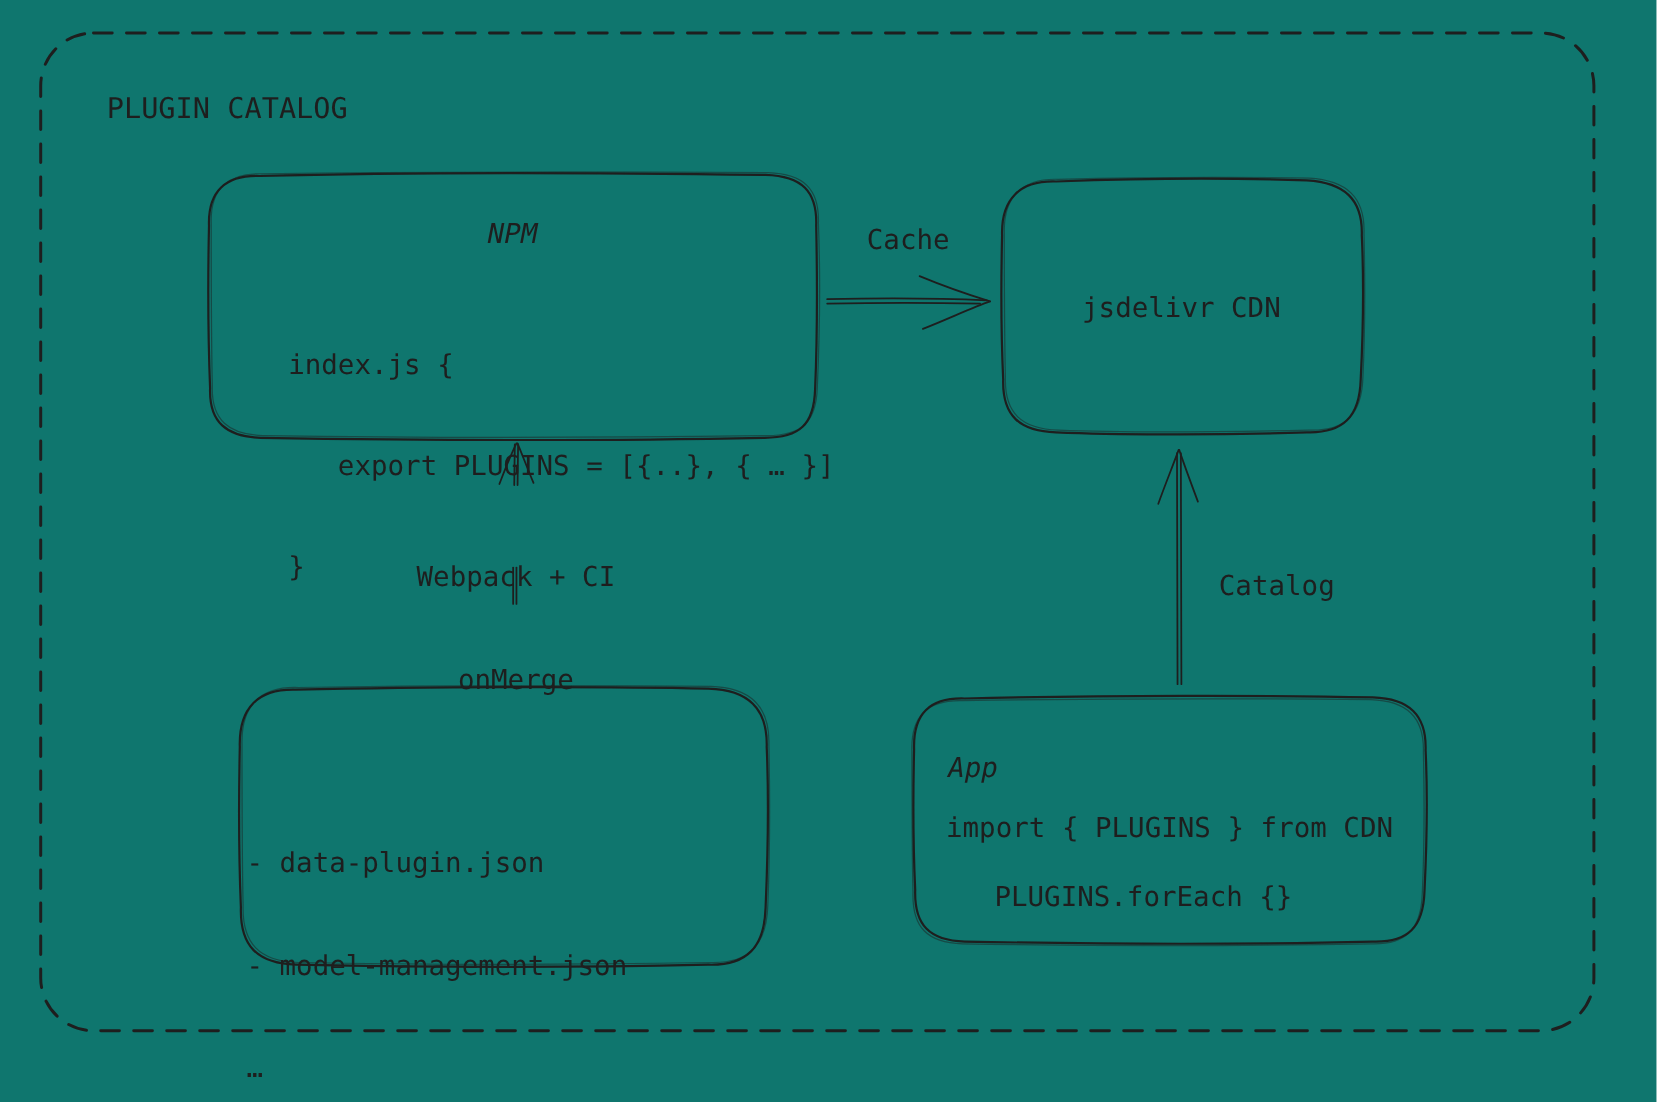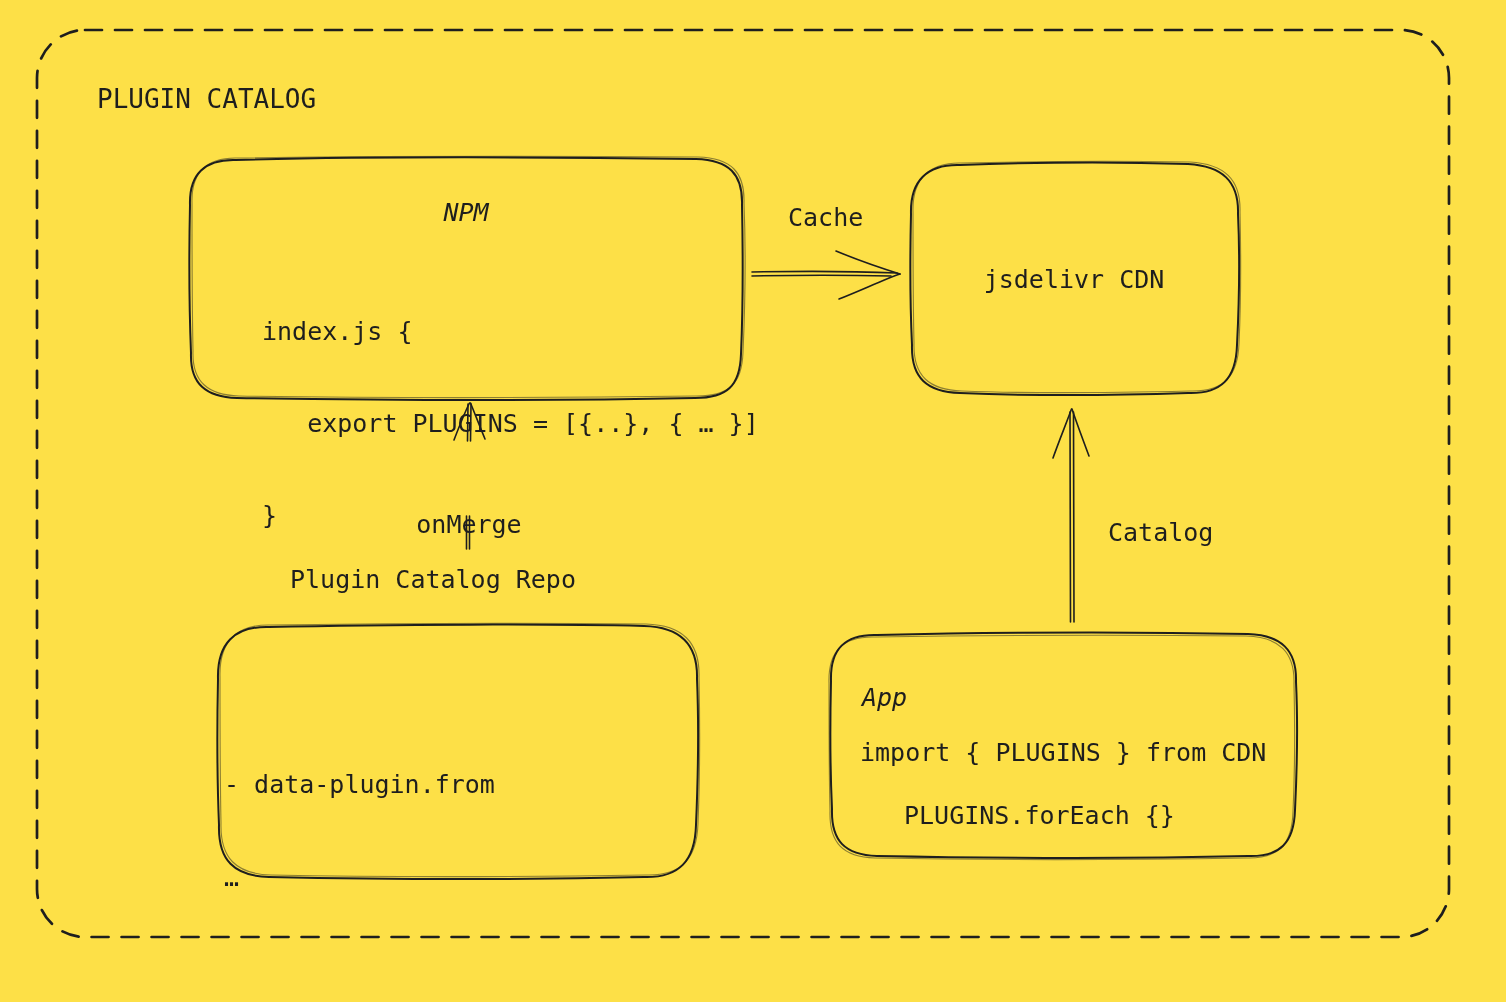--- a/index.html
+++ b/index.html
@@ -51,21 +51,21 @@
   }
   .lblblock .tline {
     white-space: pre;
     line-height: 33px;
     text-align: center;
   }
 </style>
 </head>
 <body>
 
-<div class="canvas" style="background: #fde047; color: rgb(30, 30, 30);">
+<div class="canvas" style="background: #0f766e; color: rgb(30, 30, 30);">
 
   <svg class="strokes" width="1506" height="1002" viewBox="0 0 1506 1002">
 
     <rect x="37" y="30" width="1412" height="907" rx="48" ry="48" class="frame-stroke" stroke="#1e1e1e"></rect>
 
     <g>
       <path class="box-stroke" d="M 236 160 C 380 156 545 157 696 159 C 729 160 743 174 742 205 C 743 254 743 308 741 354 C 740 386 727 398 695 398 C 546 401 365 400 237 398 C 206 397 190 384 191 353 C 189 303 189 252 190 205 C 189 174 205 159 236 160 Z" stroke="#1e1e1e"></path>
       <path class="box-stroke2" transform="translate(2,-2)" d="M 236 160 C 390 158 550 158 696 159 C 729 160 743 174 742 205 C 744 256 743 310 741 354 C 740 386 727 398 695 398 C 540 400 368 400 237 398 C 206 397 190 384 191 353 C 190 305 190 254 190 205 C 189 174 205 159 236 160 Z" stroke="#1e1e1e"></path>
     </g>
 
@@ -115,26 +115,27 @@
     <div class="tline">index.js {</div>
     <div class="tline">   export PLUGINS = [{..}, { … }]</div>
     <div class="tline">}</div>
   </div>
 
   <div class="txt" style="left:788px; top:203px;">Cache</div>
 
   <div class="txt center" style="left:910px; top:265px; width:328px;">jsdelivr CDN</div>
 
   <div class="txt lblblock" style="left:319px; top:448px; width:300px;">
+    <div class="tline">Webpack + CI</div>
     <div class="tline">onMerge</div>
   </div>
 
-  <div class="txt" style="left:290px; top:565px;">Plugin Catalog Repo</div>
   <div class="txt fileblock" style="left:224px; top:708px;">
-    <div class="tline">- data-plugin.from</div>
+    <div class="tline">- data-plugin.json</div>
+    <div class="tline">- model-management.json</div>
     <div class="tline">…</div>
   </div>
 
   <div class="txt" style="left:1108px; top:518px;">Catalog</div>
 
   <div class="txt" style="left:862px; top:683px;font-style:italic;">App</div>
   <div class="txt" style="left:860px; top:738px;text-align:center;">import { PLUGINS } from CDN</div>
   <div class="txt" style="left:904px; top:801px;">PLUGINS.forEach {}</div>
 
 </div>

